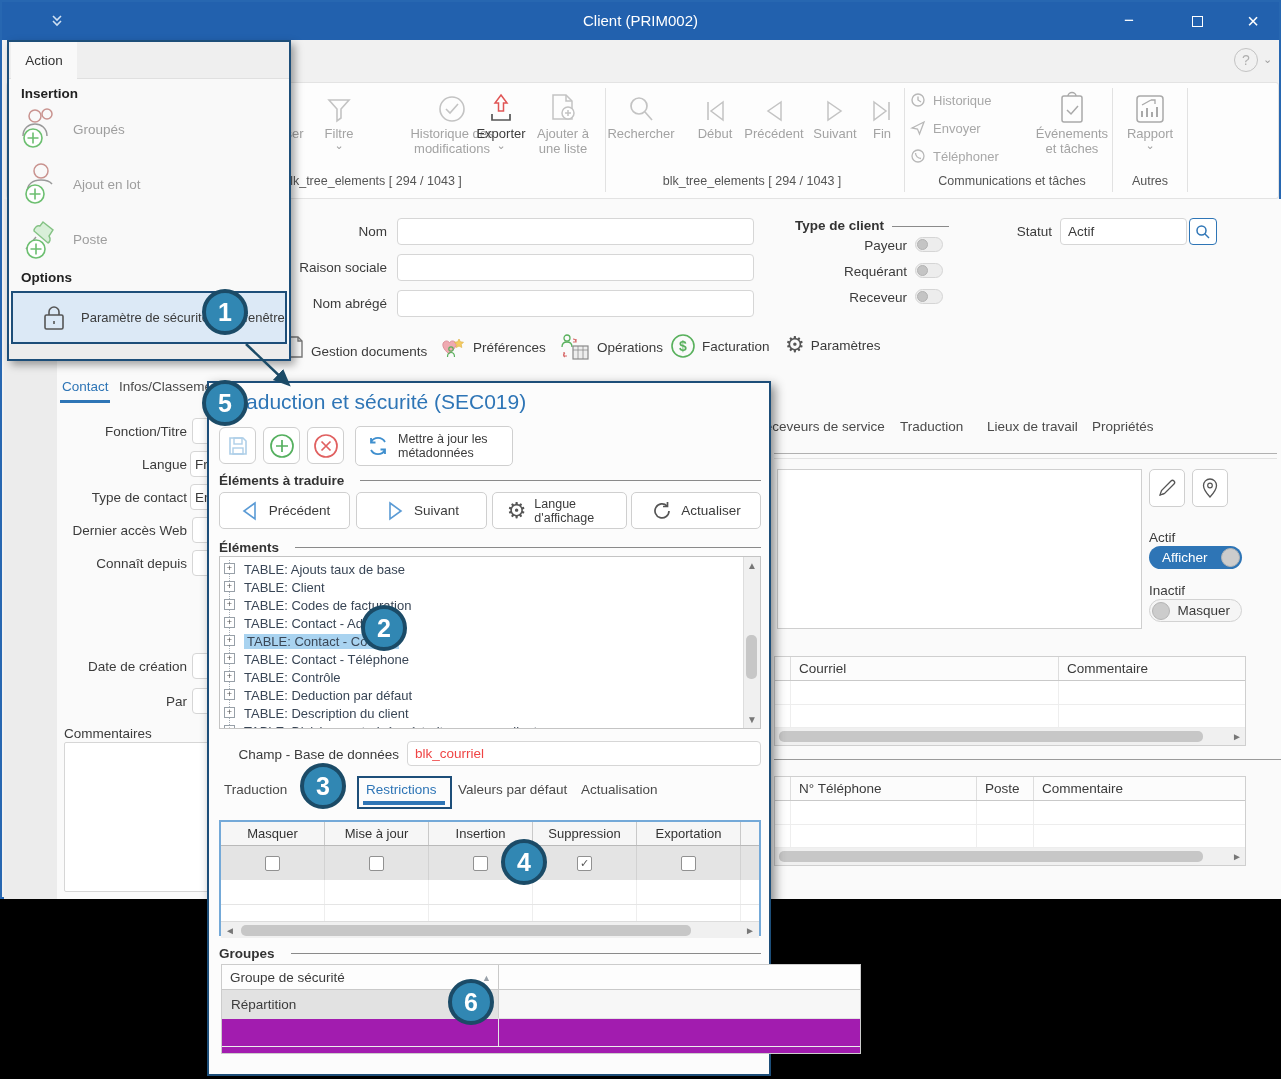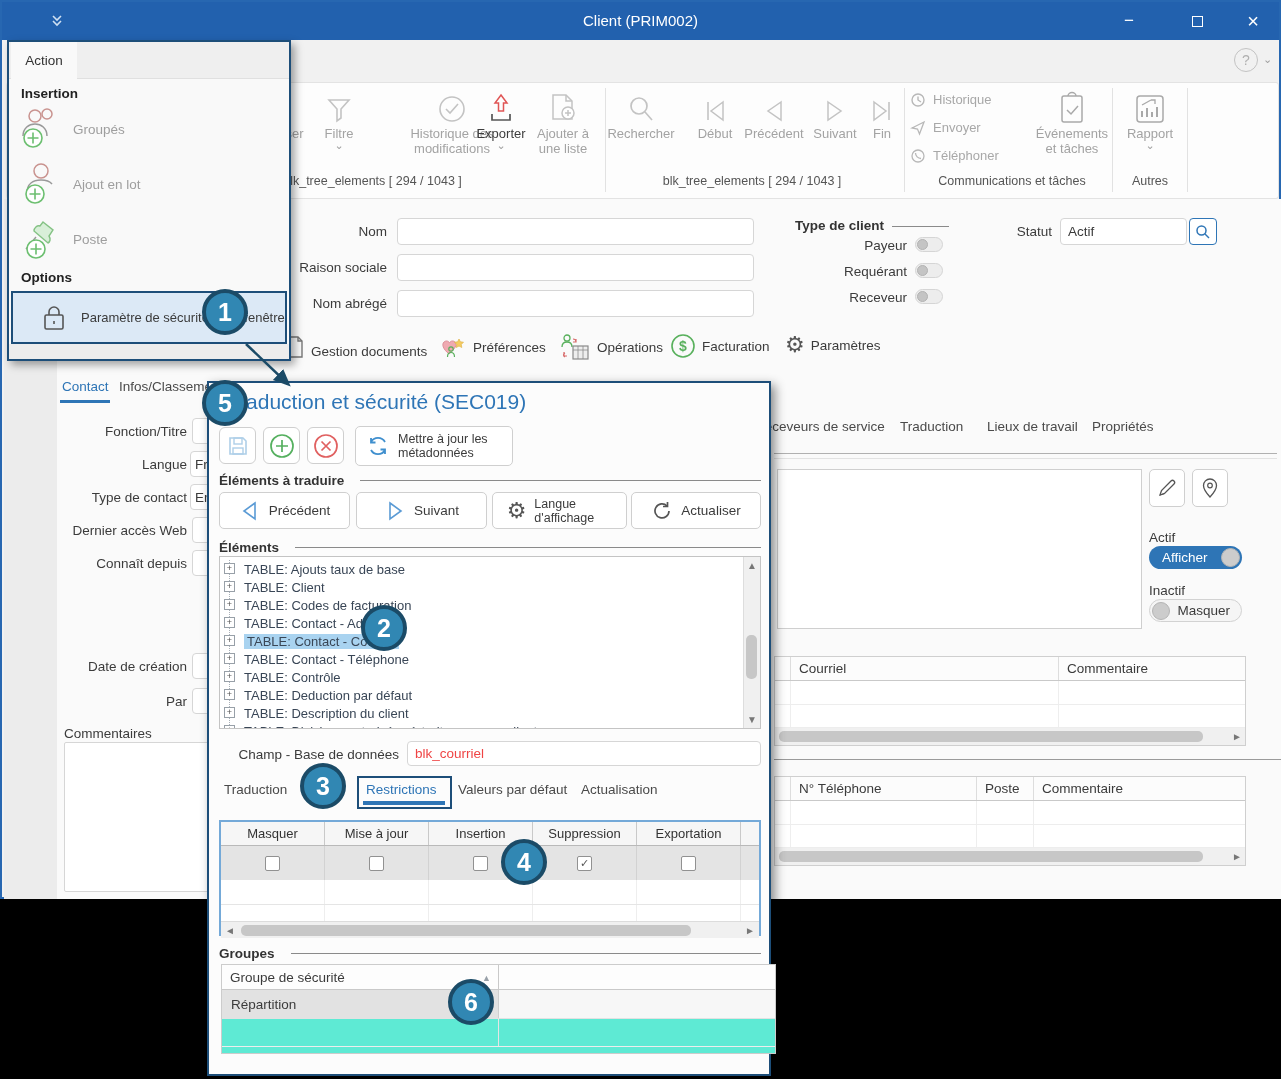--- a/index.html
+++ b/index.html
@@ -17,21 +17,21 @@
   .winbtn { top:0; width:46px; height:38px; color:#fff; display:flex; align-items:center; justify-content:center; font-size:17px; }
   .maxbox { width:11px; height:11px; border:1.5px solid #fff; display:inline-block; }
   
   .ribbonpanel { left:4px; top:80px; width:1273px; height:117px; background:#fdfdfd;
                  border:1px solid #e3e3e3; border-radius:3px; }
   .ri { position:absolute; display:flex; flex-direction:column; align-items:center;
         color:#a3a3a3; font-size:13px; line-height:15px; text-align:center; }
   .ri .ic { height:38px; display:flex; align-items:flex-end; justify-content:center; }
   .rcap { position:absolute; color:#555; font-size:12.5px; text-align:center; top:172px; }
   .rsep { position:absolute; top:86px; height:104px; border-left:1px solid #e2e2e2; }
-  .rs { position:absolute; display:flex; gap:7px; color:#a8a8a8; font-size:13px; }
+  .rs { position:absolute; display:flex; align-items:center; gap:7px; color:#a8a8a8; font-size:13px; }
   .chev { color:#9f9f9f; font-size:11px; line-height:8px; }
   
   .field { position:absolute; background:#fff; border:1px solid #d6d6d6; border-radius:4px;
            display:flex; align-items:center; padding:0 7px; font-size:13.5px; }
   .lblr { position:absolute; text-align:right; font-size:13.5px; color:#3b3b3b; }
   .lbl  { position:absolute; font-size:13.5px; color:#3b3b3b; }
   .btn  { position:absolute; display:flex; align-items:center; justify-content:center; gap:8px;
           background:#fff; border:1px solid #cfcfcf; border-radius:5px; font-size:13.5px; color:#3b3b3b; }
   .pill-off { position:absolute; width:28px; height:15px; background:#ededed; border:1px solid #d5d5d5;
               border-radius:8px; }
@@ -646,21 +646,21 @@
       <span class="sbthumb" style="left:20px;width:450px;"></span>
       <span class="sbarrow" style="right:4px;">►</span>
     </div>
   </div>
 
   <div class="legend" style="left:10px;top:563px;width:542px;">
     <span>Groupes</span>
       <span class="ln"></span>
   </div>
 
-  <div class="abs" style="left:12px;top:581px;width:555px;height:90px;background:#5eead4;border:1px solid #ccc;">
+  <div class="abs" style="left:12px;top:581px;width:640px;height:90px;background:#a21caf;border:1px solid #ccc;">
     <div style="display:flex;height:25px;border-bottom:1px solid #c9c9c9;background:#fdfdfd;position:relative;">
       <div class="tblhead" style="width:277px;border-right:1px solid #c9c9c9;">Groupe de sécurité</div>
       <span class="abs" style="left:260px;top:8px;font-size:9px;color:#98a0a8;">▲</span>
       <div style="flex:1;"></div>
     </div>
     <div style="display:flex;height:29px;border-bottom:1px solid #e2e2e2;">
       <div style="width:277px;background:#e2e2e2;border-right:1px solid #cfcfcf;display:flex;align-items:center;padding-left:9px;font-size:13.5px;">Répartition</div>
       <div style="flex:1;background:#f7f7f7;"></div>
     </div>
     <div style="display:flex;height:28px;border-bottom:1px solid #ededed;">

